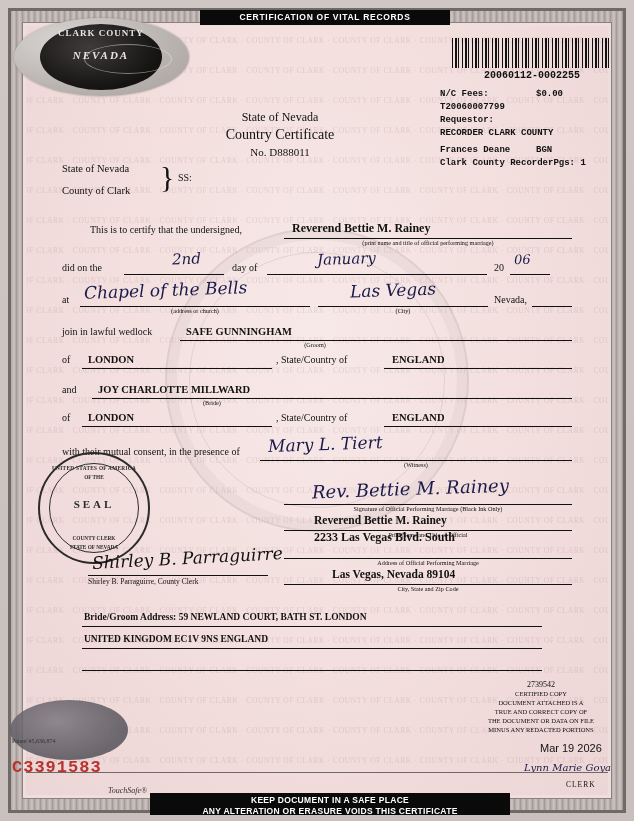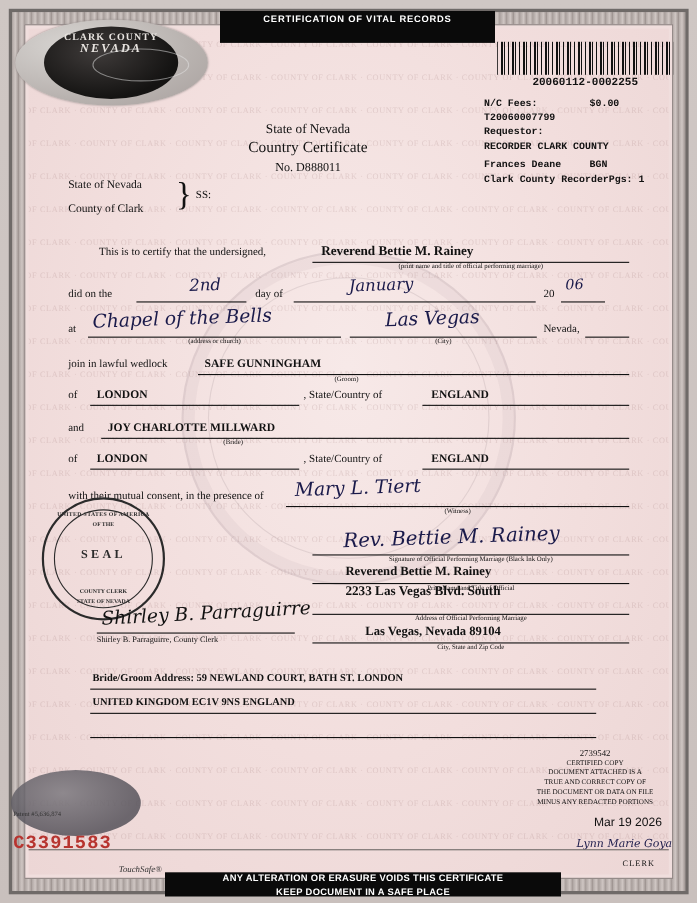--- a/index.html
+++ b/index.html
@@ -22,37 +22,37 @@
       font-size:7.5px;letter-spacing:.6px;white-space:nowrap;font-family:"Liberation Serif",serif;}
   
   .seal-wm{position:absolute;left:50%;top:46%;transform:translate(-50%,-50%);
      width:300px;height:300px;border-radius:50%;
      border:2px solid rgba(140,120,130,.20);
      box-shadow:inset 0 0 0 10px rgba(140,120,130,.07);}
   .seal-wm:after{content:"";position:absolute;left:22px;top:22px;right:22px;bottom:22px;
      border-radius:50%;border:1px solid rgba(140,120,130,.18);}
 
   
-  .topbar{position:absolute;left:200px;top:10px;width:250px;height:29px;background:#0a0a0a;
+  .topbar{position:absolute;left:200px;top:10px;width:250px;height:15px;background:#0a0a0a;
      color:#fff;font-family:"Liberation Sans",sans-serif;font-size:8.5px;font-weight:bold;
      letter-spacing:.7px;text-align:center;line-height:15px;}
   
   .botbar{position:absolute;left:150px;bottom:6px;width:360px;height:22px;background:#0a0a0a;
      color:#fff;font-family:"Liberation Sans",sans-serif;font-size:8.5px;font-weight:bold;
      text-align:center;line-height:11px;padding-top:0px;letter-spacing:.3px;}
 
   
   .holo{position:absolute;left:14px;top:18px;width:175px;height:78px;border-radius:50%;
      background:radial-gradient(ellipse at 30% 30%,#d8d5d2,#b9b3b0 60%,#a79f9d 100%);
      box-shadow:0 0 2px #8a8280;}
   .holo-in{position:absolute;left:26px;top:6px;width:122px;height:66px;border-radius:50%;
      background:radial-gradient(ellipse at 40% 35%,#3f3b3a,#141312 70%);
      color:#e8e4e0;text-align:center;font-family:"Liberation Serif",serif;}
   .holo-in .t{font-size:9px;letter-spacing:1px;margin-top:4px;font-weight:bold;}
-  .holo-in .b{font-size:11px;letter-spacing:2px;margin-top:0;font-weight:bold;font-style:italic;}
+  .holo-in .b{font-size:11px;letter-spacing:2px;margin-top:11px;font-weight:bold;font-style:italic;}
   .holo-ring{position:absolute;left:44px;top:20px;width:86px;height:28px;border-radius:50%;
      border:1px solid rgba(230,230,230,.5);}
 
   
   .barcode{position:absolute;left:452px;top:38px;width:160px;height:30px;
      background:repeating-linear-gradient(90deg,#111 0px,#111 1px,transparent 1px,transparent 3px,
        #111 3px,#111 5px,transparent 5px,transparent 6px,#111 6px,#111 7px,transparent 7px,transparent 10px);}
   .barnum{position:absolute;left:452px;top:70px;width:160px;text-align:center;
      font-family:"Liberation Mono",monospace;font-size:10px;font-weight:bold;color:#111;}
   .hdr-right{position:absolute;left:440px;top:88px;width:190px;color:#111;font-size:9px;
@@ -327,16 +327,16 @@
   <div class="clerk-sig2">Lynn Marie Goya</div>
   <div class="clerk-lbl">CLERK</div>
 
   <div class="dark-oval"></div>
   <div class="patent">Patent #5,636,874</div>
   <div class="serial">C3391583</div>
   <div class="touchsafe">TouchSafe®</div>
   <div class="sep"></div>
 
   <div class="botbar">
+    <div style="padding-top:2px">KEEP DOCUMENT IN A SAFE PLACE</div>
     <div>ANY ALTERATION OR ERASURE VOIDS THIS CERTIFICATE</div>
-    <div style="padding-top:2px">KEEP DOCUMENT IN A SAFE PLACE</div>
   </div>
 </div>
 
 </body></html>

